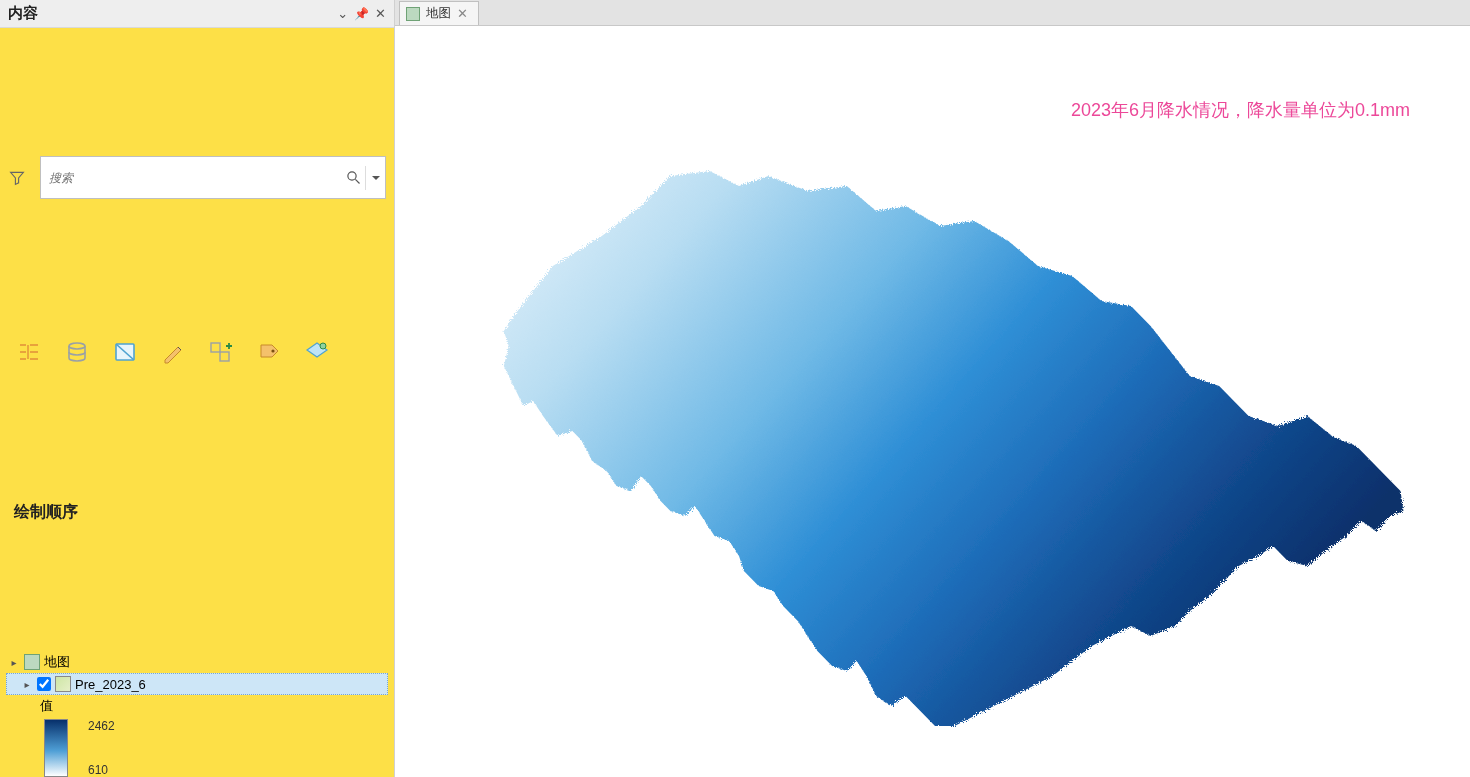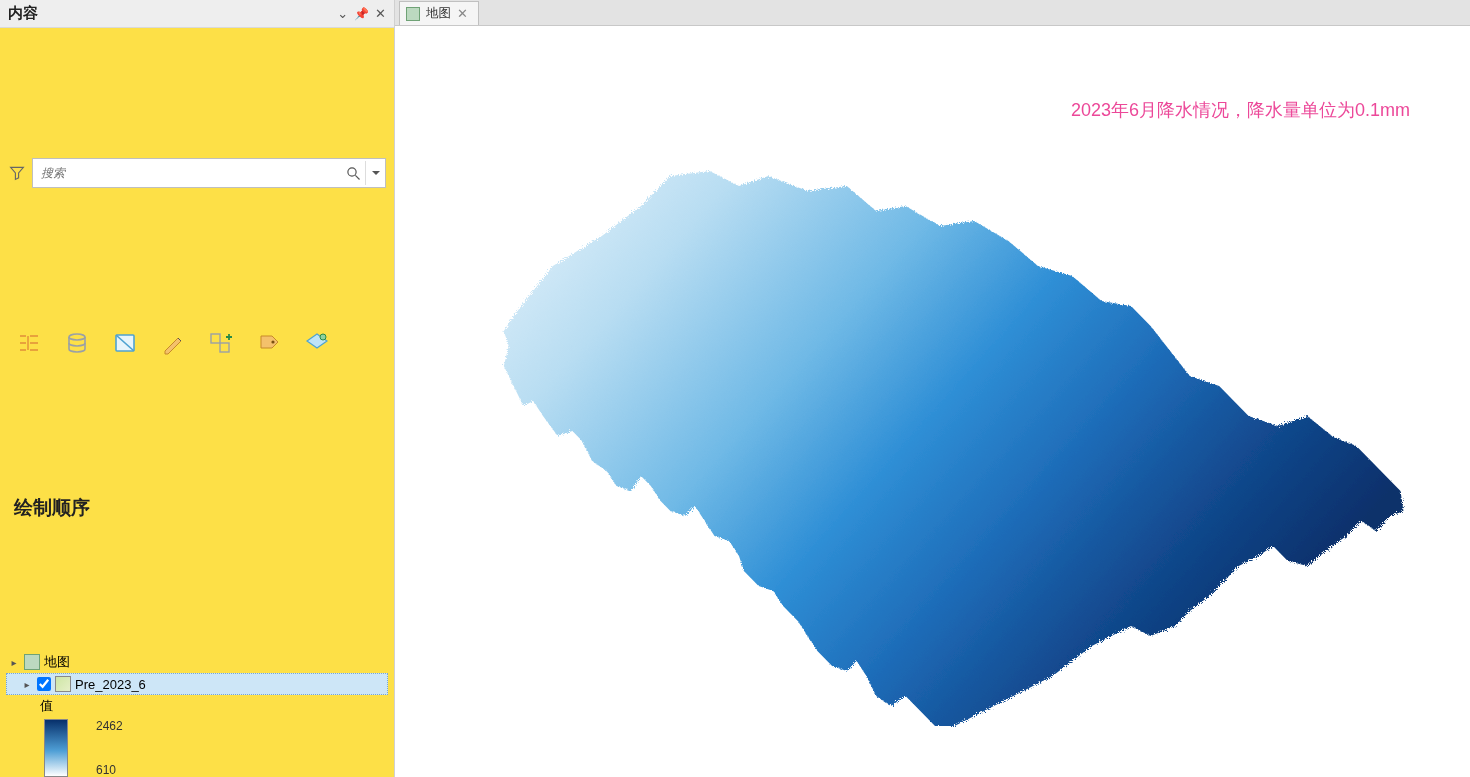--- a/index.html
+++ b/index.html
@@ -11,44 +11,44 @@
   .side-panel { width: 395px; height: 100%; border-right: 1px solid #d0d0d0; background: #fde047; display:flex; flex-direction:column;justify-content:space-between; }
 
   .panel-header { display:flex; align-items:center; justify-content:space-between; padding: 4px 8px; background:#eeeeee; border-bottom:1px solid #d9d9d9;}
   .panel-title { font-size: 15px; font-weight: 600; color:#222; }
   .panel-controls { display:flex; gap:6px; align-items:center; }
   .panel-controls span { font-size:13px; color:#555; cursor:pointer; line-height:1; }
 
   .search-row { display:flex; align-items:center; gap:6px; padding:6px 8px 8px 8px; }
   .filter-icon { width:18px; height:18px; display:flex; align-items:center; justify-content:center; color:#666; }
   .filter-icon svg { width:16px; height:16px; stroke:#666; fill:none; stroke-width:1.4; }
-  .search-box { flex:1; display:flex; align-items:center; background:#fff; border:1px solid #bfbfbf; height:30px;}
+  .search-box { flex:1; display:flex; align-items:center; background:#fff; border:1px solid #bfbfbf; height:43px;margin-left:8px;}
   .search-box input { flex:1; border:none; outline:none; padding:0 8px; font-size:12px; font-style:italic; color:#888; background:transparent;}
   .search-box .mag { width:24px; height:24px; display:flex; align-items:center; justify-content:center; color:#555;}
   .search-box .mag svg{ width:15px; height:15px; stroke:#555; fill:none; stroke-width:1.6;}
   .search-box .drop { width:20px; height:24px; display:flex; align-items:center; justify-content:center; border-left:1px solid #ddd; color:#555;}
   .search-box .drop svg{ width:10px; height:10px; fill:#555;}
 
   .toolbar { display:flex; gap:18px; padding:8px 14px 12px 14px; align-items:center; }
   .tool { width:30px; height:28px; display:flex; align-items:center; justify-content:center;}
   .tool svg { width:26px; height:24px; }
 
-  .section-title { padding:2px 14px 6px 14px; font-size:19px; font-weight:600; color:#222;}
+  .section-title { padding:2px 14px 6px 14px; font-size:16px; font-weight:600; color:#222;}
 
   .tree { padding: 0 6px 0 6px; font-size:13px; }
   .tree-row { display:flex; align-items:center; gap:4px; padding:2px 2px; }
   .tree-row.hdr { }
   .tree-row .caret { width:12px; text-align:center; color:#555; font-size:10px; }
   .map-sym { width:16px; height:16px; background:#bcd9c0; border:1px solid #6fa276; display:inline-block;}
   .layer-row { background:#cde6f7; border:1px dotted #7aa7cf; }
   .layer-row .chk { width:14px; height:14px; }
   .layer-row .layer-sym { width:16px; height:16px; border:1px solid #888; background:linear-gradient(135deg,#cde6a5,#e6efc8); display:inline-block;}
   .indent1 { padding-left:14px; }
   .indent2 { padding-left:34px; }
-  .legend-block { padding-left:38px; display:flex; gap:28px; align-items:flex-start; margin-top:2px;}
+  .legend-block { padding-left:38px; display:flex; gap:20px; align-items:flex-start; margin-top:2px;}
   .ramp { width:24px; height:58px; background:linear-gradient(to bottom,#07306b 0%, #4f9fd6 55%, #ffffff 100%); border:1px solid #888;}
   .ramp-labels { display:flex; flex-direction:column; justify-content:space-between; height:58px; font-size:12px; color:#333;}
 
   
   .main { flex:1; height:100%; display:flex; flex-direction:column; background:#e8e8e8;}
   .tab-strip { height:26px; background:#e3e3e3; border-bottom:1px solid #c8c8c8; display:flex; align-items:flex-end; padding-left:4px;}
   .tab { display:flex; align-items:center; gap:6px; background:#f5f5f5; border:1px solid #c0c0c0; border-bottom:none; padding:3px 10px 3px 6px; font-size:12.5px; color:#333; height:24px;}
   .tab .map-sym { width:14px; height:14px;}
   .tab .close { color:#888; font-size:13px; cursor:pointer;}
   .canvas { flex:1; background:#ffffff; position:relative; overflow:hidden;}

